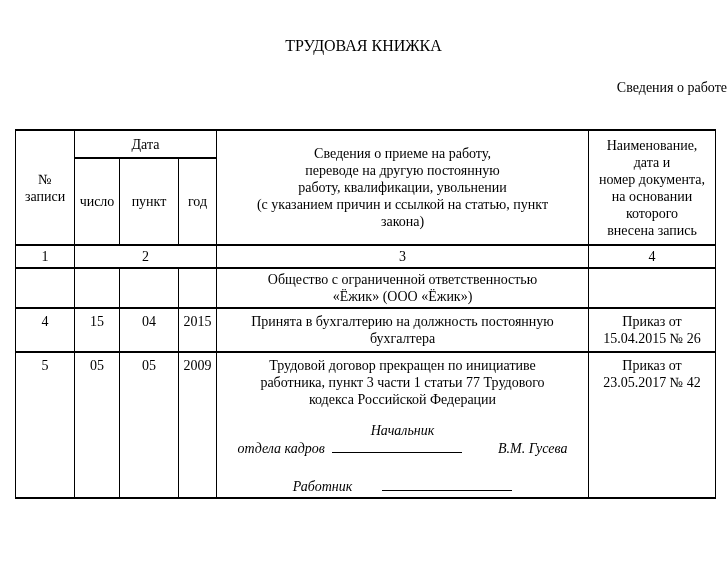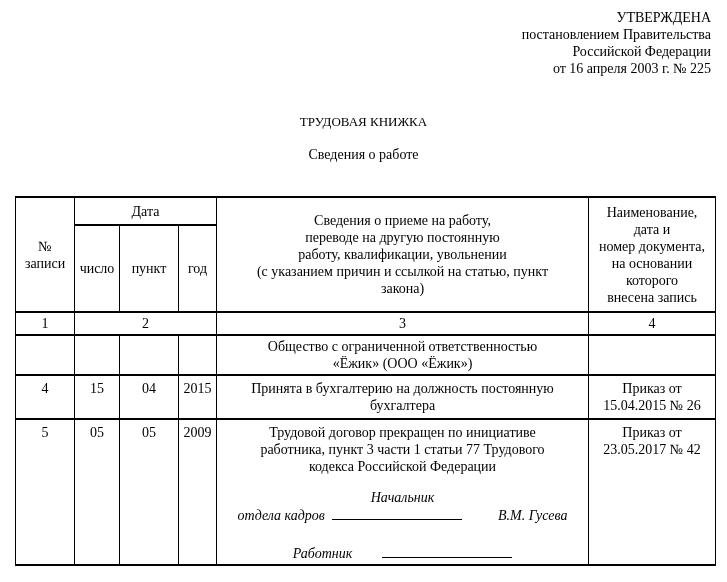--- a/index.html
+++ b/index.html
@@ -19,25 +19,25 @@
   .approval {
     padding-top: 9px;
     padding-right: 16px;
     text-align: right;
     font-size: 14px;
     line-height: 17px;
   }
   .doc-title {
     margin-top: 37px;
     text-align: center;
-    font-size: 13px;
+    font-size: 16px;
   }
   .doc-subtitle {
-    margin-top: 17px;
-    text-align: center;
+    margin-top: 25px;
+    text-align: right;
     font-size: 14px;
   }
   table.records {
     border-collapse: collapse;
     margin: 33px 0 0 15px;
     table-layout: fixed;
     font-size: 14px;
   }
   table.records td {
     border-style: solid;
@@ -80,26 +80,20 @@
   .uline-chief { width: 130px; margin-left: 7px; }
   .sig-name { margin-left: 36px; }
   .worker-row { margin-top: 20px; }
   .uline-worker { width: 130px; margin-left: 30px; }
 </style>
 </head>
 <body>
 
 <div class="page">
 
-  <div class="approval">
-    <div>УТВЕРЖДЕНА</div>
-    <div>постановлением Правительства</div>
-    <div>Российской Федерации</div>
-    <div>от 16 апреля 2003 г. № 225</div>
-  </div>
 
   <div class="doc-title">ТРУДОВАЯ КНИЖКА</div>
   <div class="doc-subtitle">Сведения о работе</div>
 
   <table class="records">
     <colgroup>
       <col style="width:59px">
       <col style="width:45px">
       <col style="width:59px">
       <col style="width:38px">

